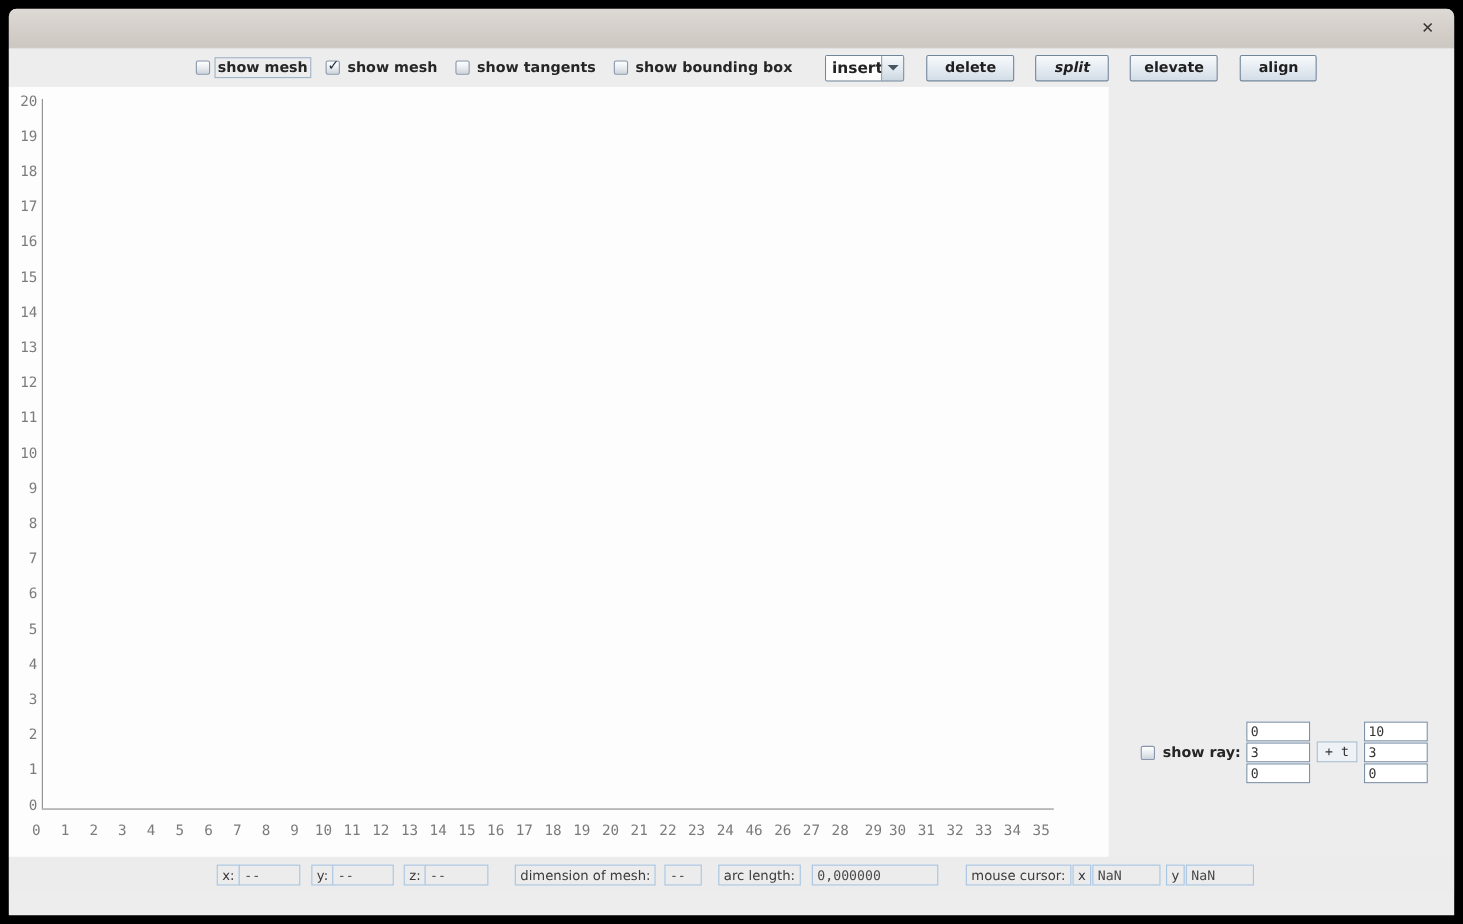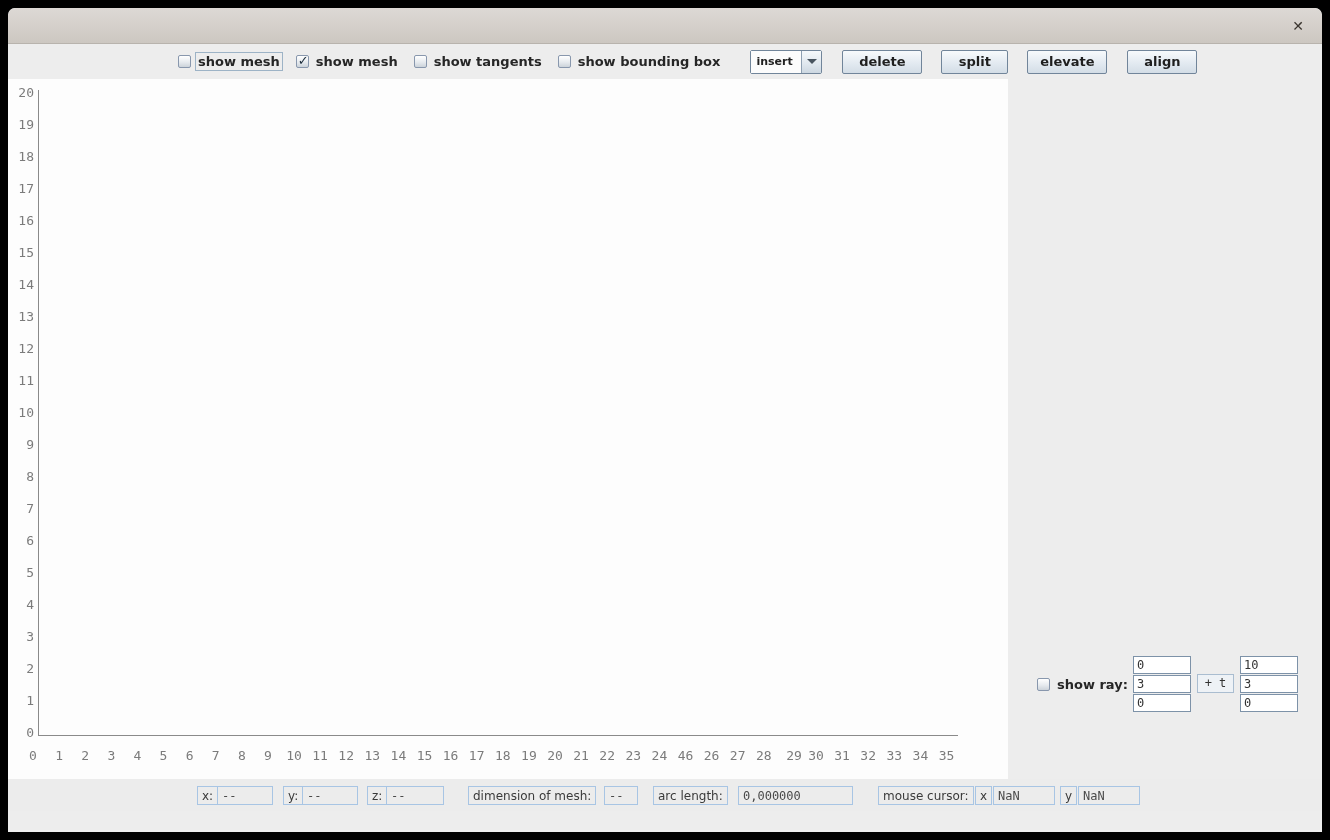--- a/index.html
+++ b/index.html
@@ -31,34 +31,34 @@
     background:linear-gradient(180deg,#ffffff 0%,#e7ebef 55%,#ccd3da 100%);
     position:relative; flex:0 0 auto; }
   .cb-box.checked::after { content:"✓"; position:absolute; left:1px; top:-3px;
     font-size:13px; font-weight:bold; color:#20303f; }
   .cb-label { font-size:13px; font-weight:bold; color:#262626; margin-left:4px;
     padding:1px 2px; border:1px solid transparent; white-space:nowrap; }
   .cb-label.focus-ring { border:1px solid #9db3c6; }
 
   #insert-combo { display:flex; margin-left:14px; margin-right:18px;
     border:1px solid #71859a; border-radius:2px; height:24px; background:#fff; }
-  #insert-value { width:50px; padding:2px 5px; font-size:11px; font-weight:bold;
+  #insert-value { width:50px; padding:2px 5px; font-size:14px; font-weight:bold;
     color:#222; background:#fcfcfc; display:flex; align-items:center; }
   #insert-arrow-btn { width:20px; border-left:1px solid #8ea0b2;
     background:linear-gradient(180deg,#f6f9fb,#dfe7ee 60%,#ccd7e1);
     display:flex; align-items:center; justify-content:center; }
   .arrow-down { width:0; height:0; border-left:5px solid transparent;
     border-right:5px solid transparent; border-top:5px solid #48545f; }
 
   .tb-button { height:24px; margin-right:19px; border:1px solid #71859a;
     border-radius:2px; font-size:13px; font-weight:bold; color:#1f1f1f;
     background:linear-gradient(180deg,#f7fafc 0%,#e3eaf1 55%,#d3dde6 100%);
     font-family:inherit; }
   #btn-delete { width:80px; margin-left:2px; }
-  #btn-split  { width:67px; }
+  #btn-split  { width:67px;font-style:italic; }
   #btn-elevate{ width:80px; margin-right:20px;}
   #btn-align  { width:70px; }
 
   
   #content { position:relative; height:700px; background:#ededed; }
   #canvas { position:absolute; left:0; top:0; width:1000px; height:700px;
     background:#fdfdfd; }
   #y-axis-line { position:absolute; left:30px; top:11px; width:1px; height:645px;
     background:#8a8a8a; }
   #x-axis-line { position:absolute; left:30px; top:656px; width:920px; height:1px;

